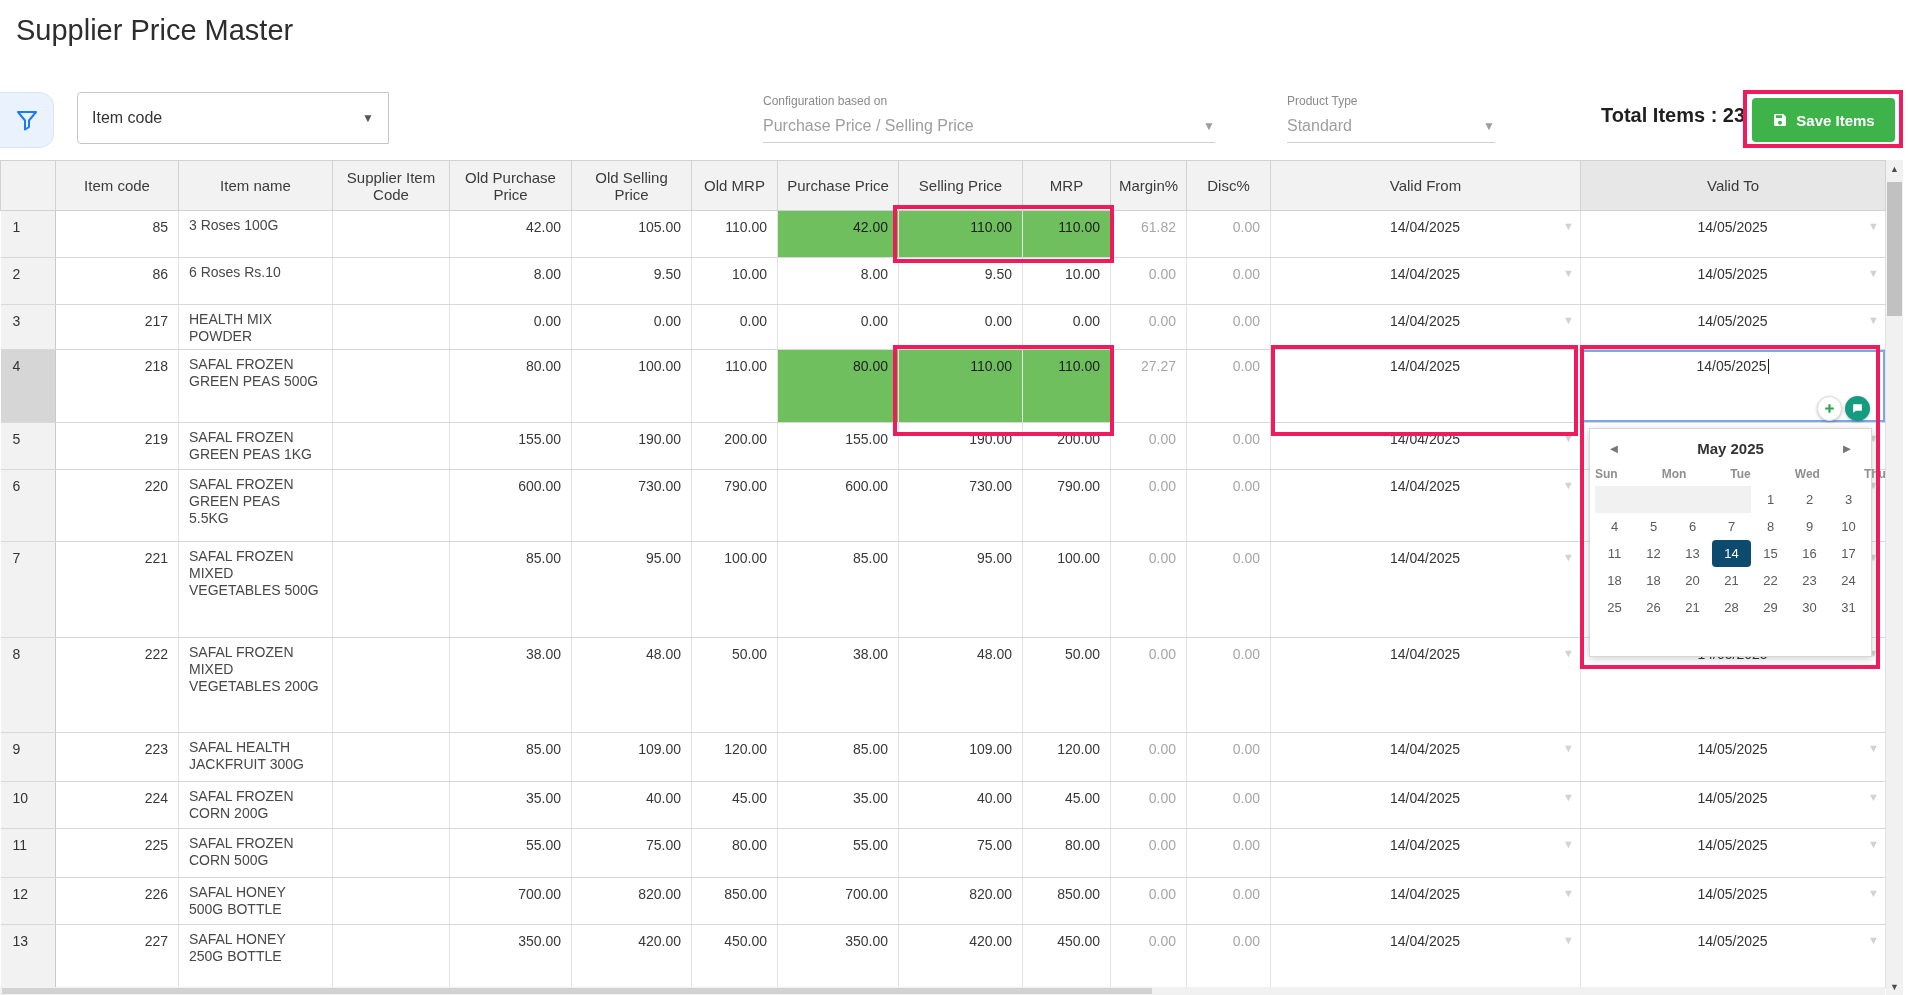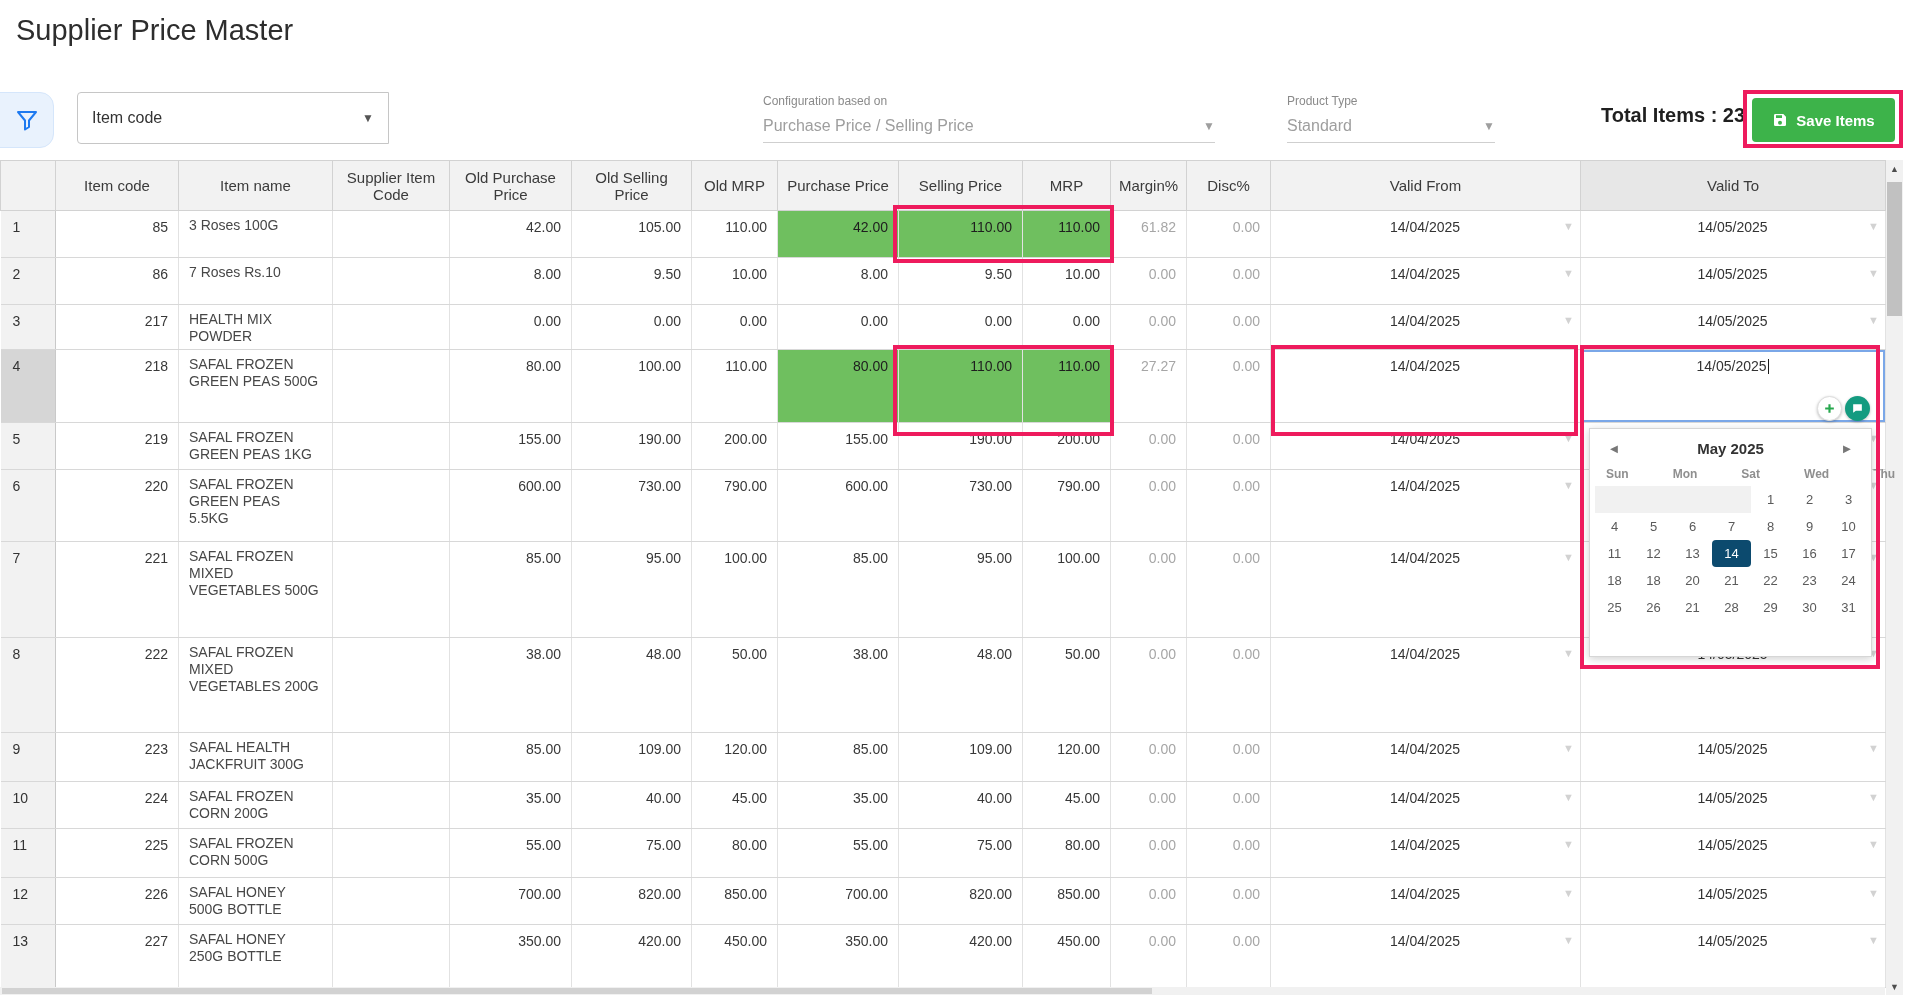--- a/index.html
+++ b/index.html
@@ -55,21 +55,21 @@
   td.editing-from { background:#fff; }
   td.editing-to { background:#fff; box-shadow:inset 0 0 0 2px #7aa7e8; }
   .text-caret { display:inline-block; width:1px; height:15px; background:#1c1c1c; margin-left:1px; vertical-align:text-bottom; }
 
   
   .calendar { position:absolute; left:1589px; top:428px; width:283px; height:229px; background:#fff;
     border:1px solid #d6d6d6; box-shadow:0 2px 8px rgba(0,0,0,.18); z-index:20; }
   .cal-nav { height:38px; display:flex; align-items:center; padding:0 10px; }
   .cal-arrow { width:28px; color:#777; font-size:13px; cursor:pointer; text-align:center; }
   .cal-month { flex:1; text-align:center; font-size:15px; font-weight:700; color:#333; }
-  .cal-days { display:flex; padding:0 16px;gap:44px; }
+  .cal-days { display:flex; padding:0 5px;gap:44px; }
   .cal-days span { width:39px; text-align:center; font-size:12px; font-weight:600; color:#8f8f8f; padding-bottom:5px; }
   .cal-grid { display:grid; grid-template-columns:repeat(7,39px); padding:0 5px; }
   .cday { height:27px; display:flex; align-items:center; justify-content:center; font-size:13px; color:#5a5a5a; cursor:pointer; }
   .cday.empty { background:#f1f1f1; cursor:default; }
   .cday.csel { background:#0c4a6e; color:#fff; border-radius:4px; }
 
   
   .ext-icons { position:absolute; left:1817px; top:396px; display:flex; gap:3px; z-index:25; }
   .ext-icon { width:25px; height:25px; border-radius:50%; display:flex; align-items:center; justify-content:center; cursor:pointer; }
   .ext-icon.white { background:#fff; border:1px solid #ddd; box-shadow:0 1px 3px rgba(0,0,0,.25); }
@@ -188,21 +188,21 @@
           <td class="num green">110.00</td>
           <td class="num green">110.00</td>
           <td class="num muted">61.82</td>
           <td class="num muted">0.00</td>
           <td class="date"><span>14/04/2025</span><span class="dd">▼</span></td>
           <td class="date"><span>14/05/2025</span><span class="dd">▼</span></td>
         </tr>
         <tr style="height: 47px;">
           <td class="rownum">2</td>
           <td class="num">86</td>
-          <td class="name">7 Roses Rs.10</td>
+          <td class="name">6 Roses Rs.10</td>
           <td class="num"></td>
           <td class="num">8.00</td>
           <td class="num">9.50</td>
           <td class="num">10.00</td>
           <td class="num">8.00</td>
           <td class="num">9.50</td>
           <td class="num">10.00</td>
           <td class="num muted">0.00</td>
           <td class="num muted">0.00</td>
           <td class="date"><span>14/04/2025</span><span class="dd">▼</span></td>
@@ -389,21 +389,21 @@
 
   <div class="calendar">
     <div class="cal-nav">
       <div class="cal-arrow">◄</div>
       <div class="cal-month">May 2025</div>
       <div class="cal-arrow">►</div>
     </div>
     <div class="cal-days">
         <span>Sun</span>
         <span>Mon</span>
-        <span>Sat</span>
+        <span>Tue</span>
         <span>Wed</span>
         <span>Thu</span>
         <span>Fri</span>
         <span>Sat</span>
       </div>
     <div class="cal-grid">
         <div class="cday empty"></div>
         <div class="cday empty"></div>
         <div class="cday empty"></div>
         <div class="cday empty"></div>

